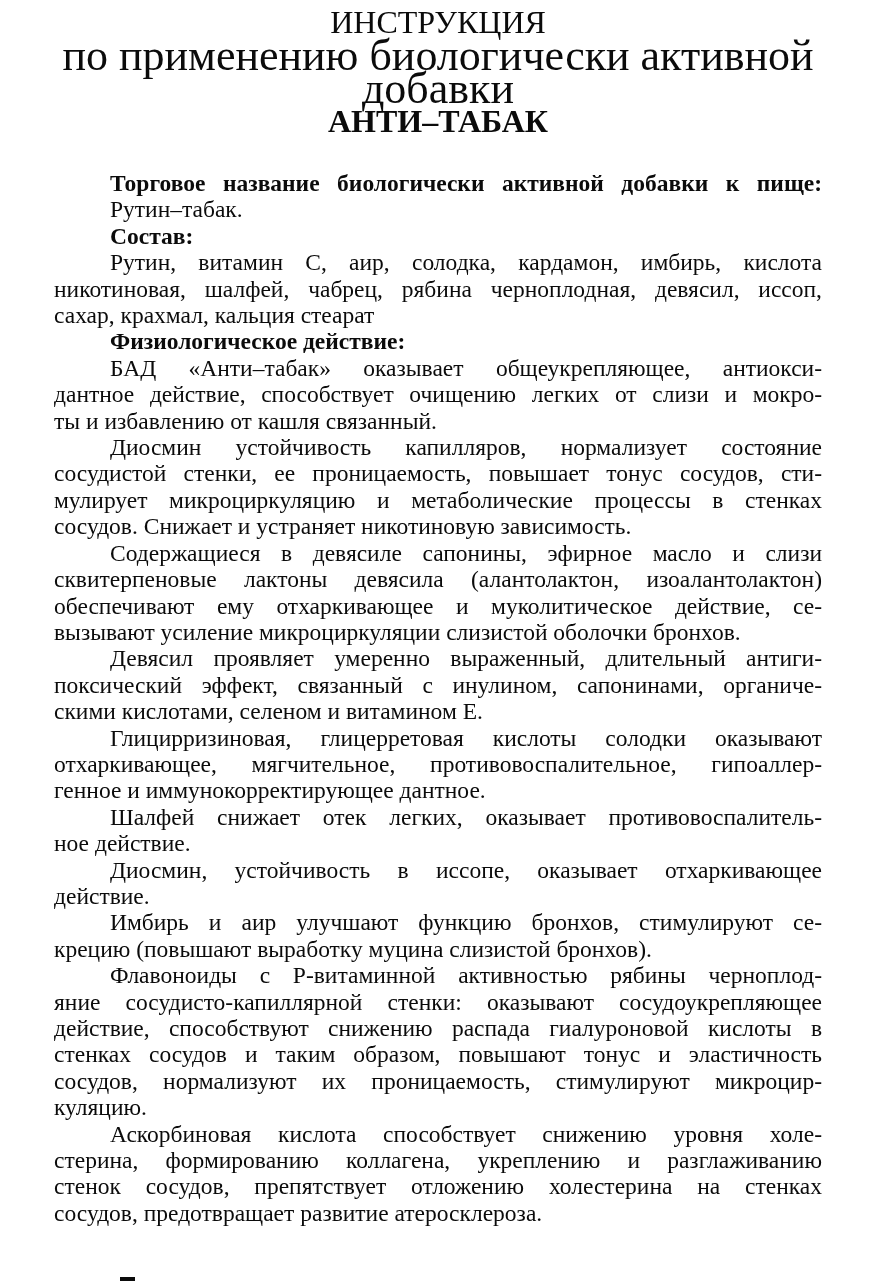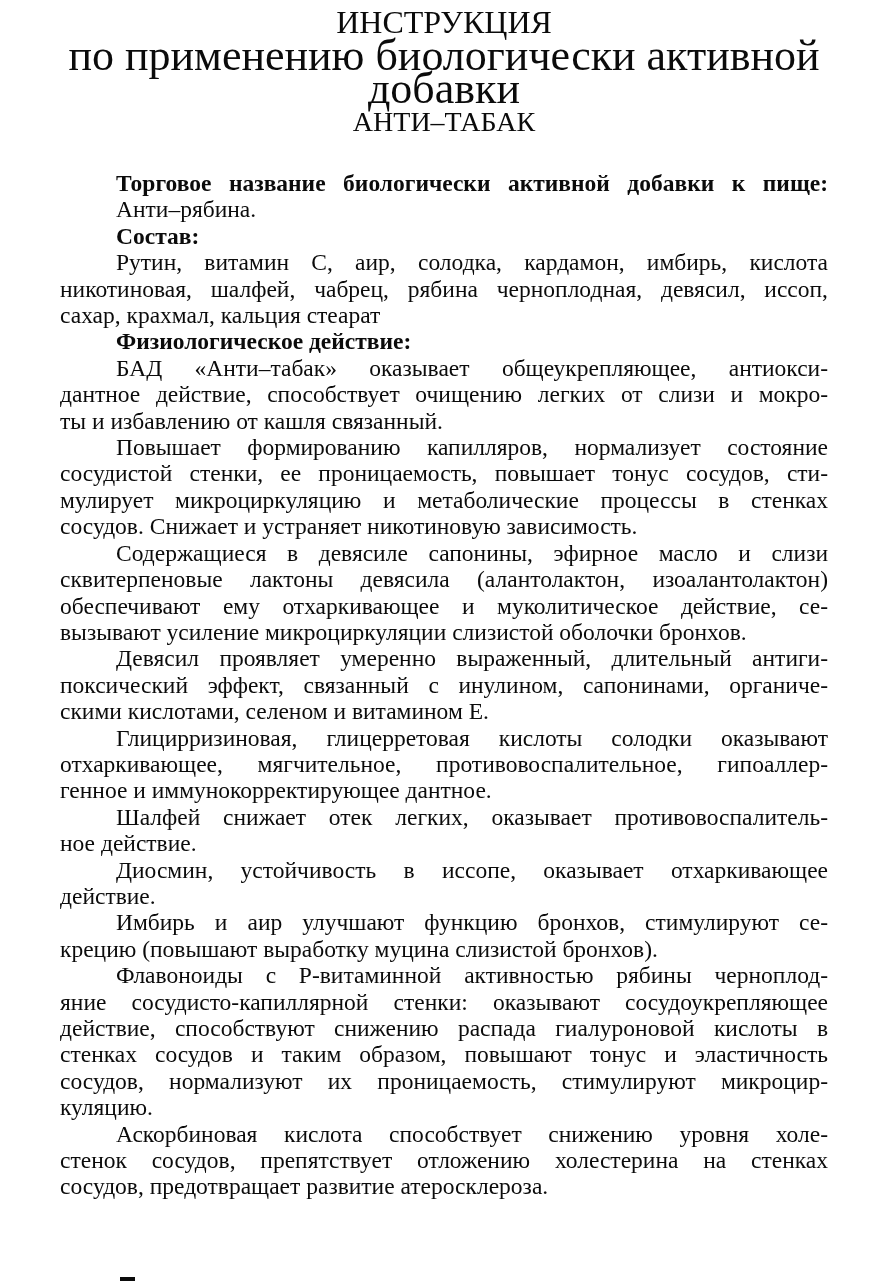--- a/index.html
+++ b/index.html
@@ -12,44 +12,44 @@
     width: 886px;
     height: 1283px;
     background: #ffffff;
     overflow: hidden;
     font-family: "Liberation Serif", serif;
     color: #0b0b0b;
     -webkit-font-smoothing: antialiased;
   }
   .content {
     position: absolute;
-    left: 60px;
+    left: 54px;
     top: 0;
     width: 768px;
   }
   
   .doc-header {
     padding-top: 6px;
     text-align: center;
   }
   .h-line1 {
     display: block;
     font-size: 32px;
     line-height: 33px;
   }
   .h-line2 {
     display: block;
     font-size: 44px;
     line-height: 33px;
   }
   .h-line3 {
     display: block;
-    font-size: 28px;
+    font-size: 32px;
     line-height: 33px;
-    font-weight: normal;
+    font-weight: bold;
   }
   
   .doc-body {
     margin-top: 32px;
     font-size: 23.5px;
     line-height: 26.4px;
   }
   .para {
     margin: 0;
     padding: 0;
@@ -83,40 +83,40 @@
       <span class="h-line1">ИНСТРУКЦИЯ</span>
       <span class="h-line2">по применению биологически активной добавки</span>
       <span class="h-line3">АНТИ–ТАБАК</span>
     </div>
 
     <div class="doc-body">
         <p class="para bold">
           <span class="line first">Торговое название биологически активной добавки к пище:</span>
         </p>
         <p class="para">
-          <span class="line first last">Анти–рябина.</span>
+          <span class="line first last">Рутин–табак.</span>
         </p>
         <p class="para bold">
           <span class="line first last">Состав:</span>
         </p>
         <p class="para">
           <span class="line first">Рутин, витамин С, аир, солодка, кардамон, имбирь, кислота</span>
           <span class="line">никотиновая, шалфей, чабрец, рябина черноплодная, девясил, иссоп,</span>
           <span class="line last">сахар, крахмал, кальция стеарат</span>
         </p>
         <p class="para bold">
           <span class="line first last">Физиологическое действие:</span>
         </p>
         <p class="para">
           <span class="line first">БАД «Анти–табак» оказывает общеукрепляющее, антиокси-</span>
           <span class="line">дантное действие, способствует очищению легких от слизи и мокро-</span>
           <span class="line last">ты и избавлению от кашля связанный.</span>
         </p>
         <p class="para">
-          <span class="line first">Повышает формированию капилляров, нормализует состояние</span>
+          <span class="line first">Диосмин устойчивость капилляров, нормализует состояние</span>
           <span class="line">сосудистой стенки, ее проницаемость, повышает тонус сосудов, сти-</span>
           <span class="line">мулирует микроциркуляцию и метаболические процессы в стенках</span>
           <span class="line last">сосудов. Снижает и устраняет никотиновую зависимость.</span>
         </p>
         <p class="para">
           <span class="line first">Содержащиеся в девясиле сапонины, эфирное масло и слизи</span>
           <span class="line">сквитерпеновые лактоны девясила (алантолактон, изоалантолактон)</span>
           <span class="line">обеспечивают ему отхаркивающее и муколитическое действие, се-</span>
           <span class="line last">вызывают усиление микроциркуляции слизистой оболочки бронхов.</span>
         </p>
@@ -145,20 +145,21 @@
         <p class="para">
           <span class="line first">Флавоноиды с Р-витаминной активностью рябины черноплод-</span>
           <span class="line">яние сосудисто-капиллярной стенки: оказывают сосудоукрепляющее</span>
           <span class="line">действие, способствуют снижению распада гиалуроновой кислоты в</span>
           <span class="line">стенках сосудов и таким образом, повышают тонус и эластичность</span>
           <span class="line">сосудов, нормализуют их проницаемость, стимулируют микроцир-</span>
           <span class="line last">куляцию.</span>
         </p>
         <p class="para">
           <span class="line first">Аскорбиновая кислота способствует  снижению уровня холе-</span>
+          <span class="line">стерина, формированию коллагена, укреплению и разглаживанию</span>
           <span class="line">стенок сосудов, препятствует отложению холестерина на стенках</span>
           <span class="line last">сосудов, предотвращает развитие атеросклероза.</span>
         </p>
       </div>
 
   </div>
   <div class="next-line-sliver"></div>
 </div>
 
 </body></html>

